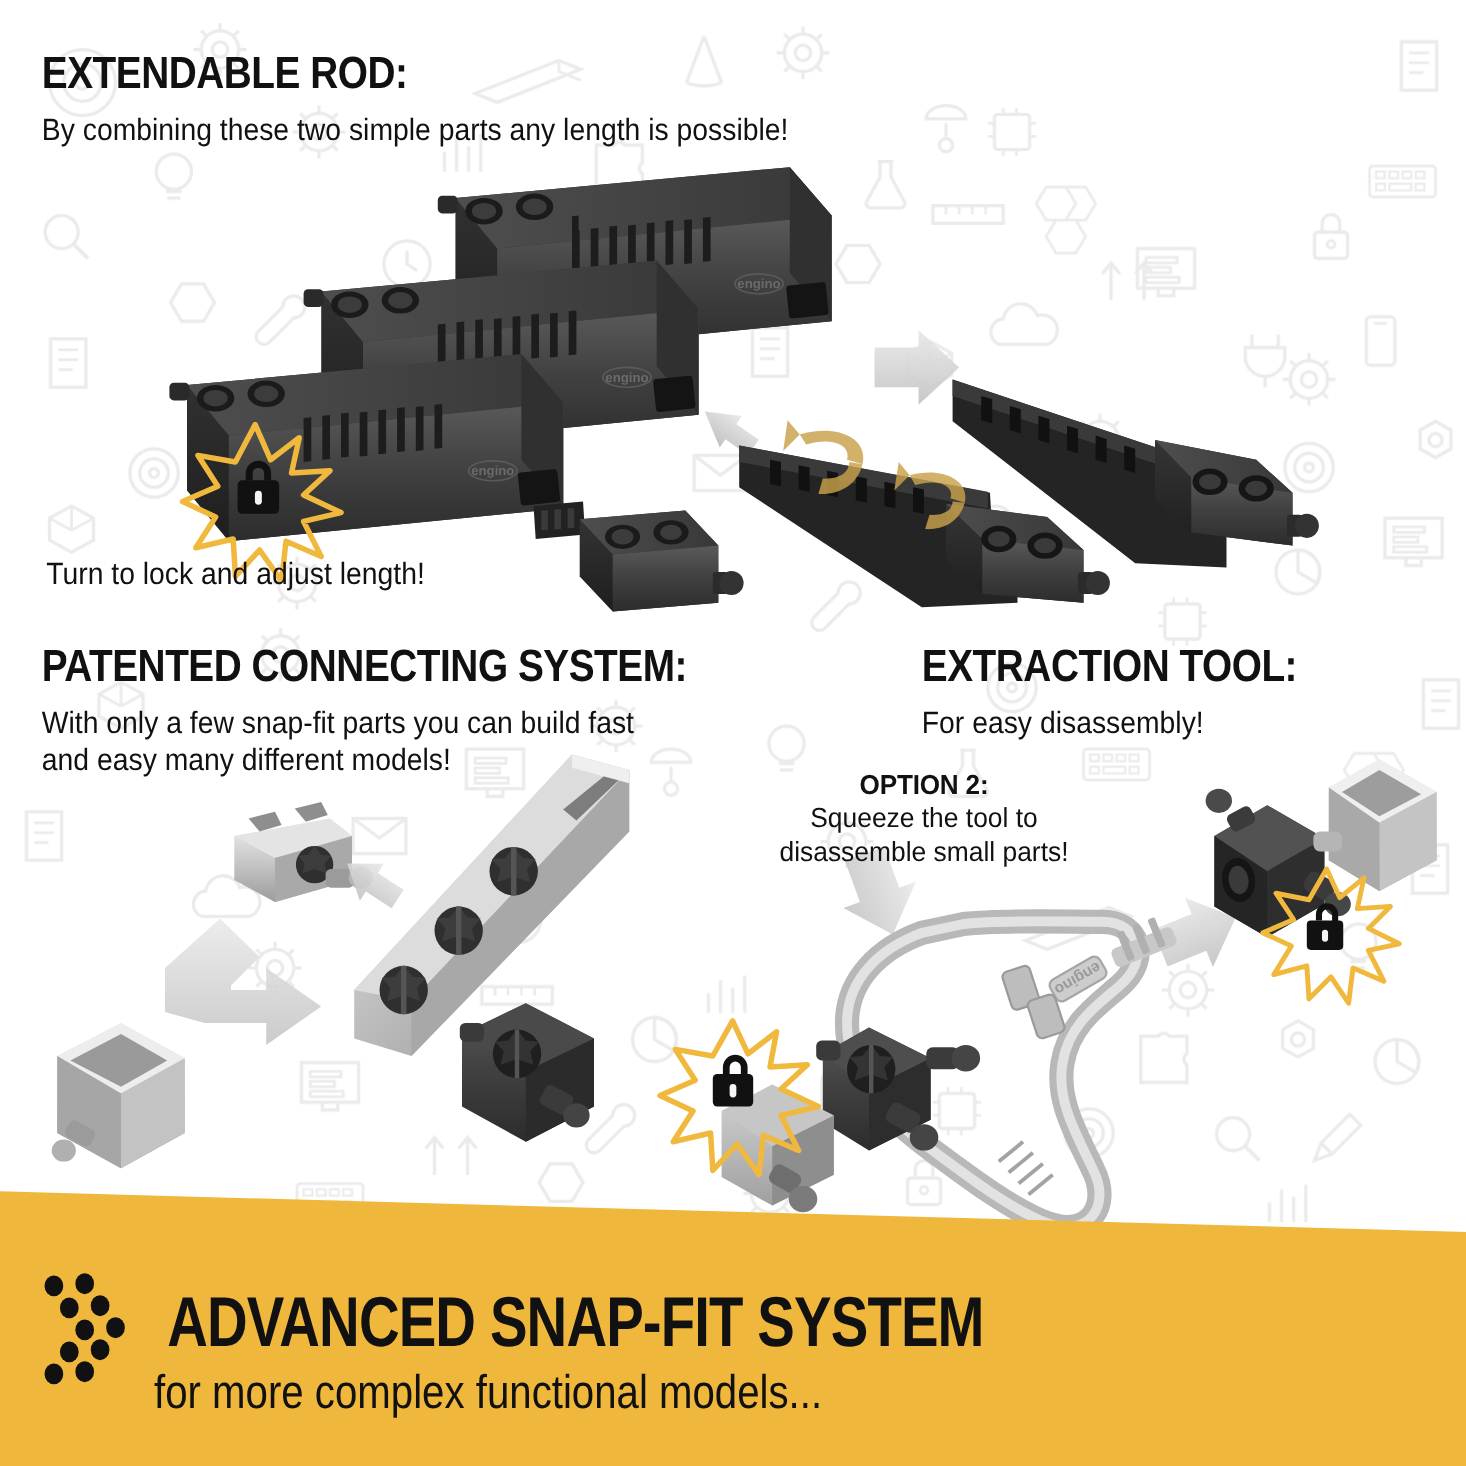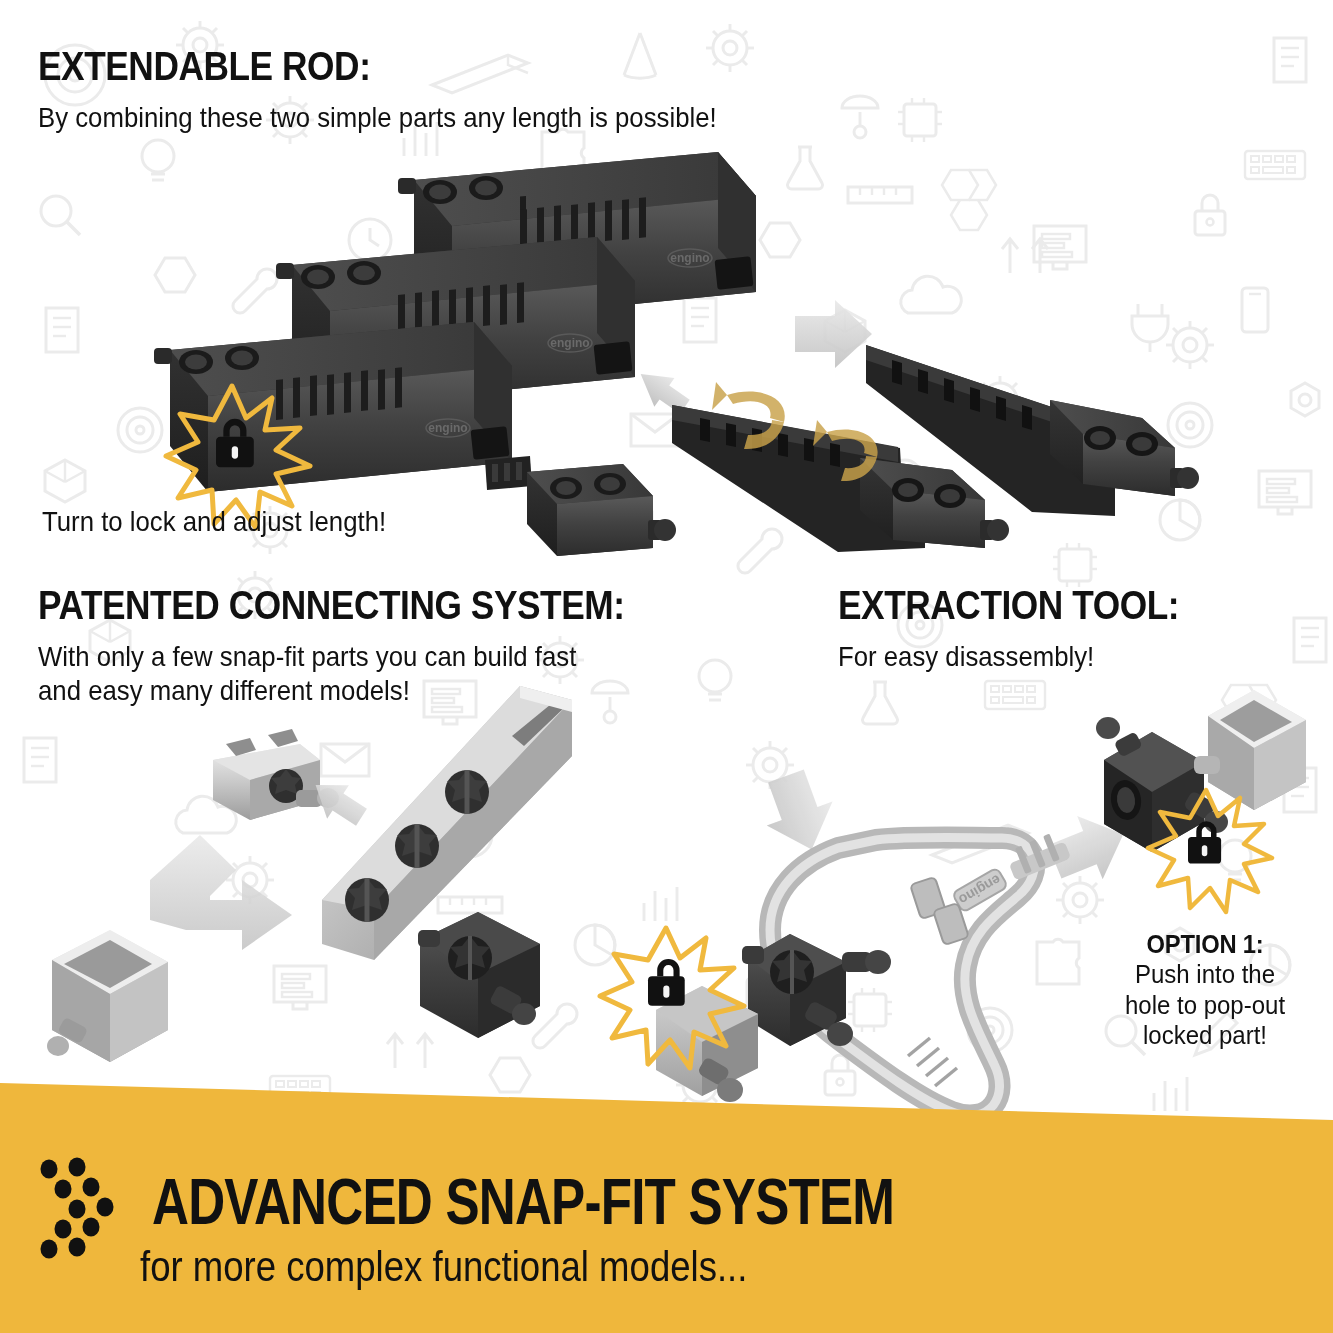--- a/index.html
+++ b/index.html
@@ -761,29 +761,28 @@
 
   <div class="txt h1" id="t-patent-title">PATENTED CONNECTING SYSTEM:</div>
   <div class="txt sub" id="t-patent-sub">
     <span>With only a few snap-fit parts you can build fast</span><br>
     <span>and easy many different models!</span>
   </div>
 
   <div class="txt h1" id="t-extract-title">EXTRACTION TOOL:</div>
   <div class="txt sub" id="t-extract-sub">For easy disassembly!</div>
 
-
-  <div class="txt" id="t-opt1">
-    <div class="opt-h">OPTION 1:</div>
+  <div class="txt" id="t-opt2">
+    <div class="opt-h">OPTION 2:</div>
     <div class="opt-b">
-      <span>Push into the</span><br>
-      <span>hole to pop-out</span><br>
-      <span>locked part!</span>
+      <span>Squeeze the tool to</span><br>
+      <span>disassemble small parts!</span>
     </div>
   </div>
+
 
   <div class="banner">
     <svg viewBox="0 0 1333 273" xmlns="http://www.w3.org/2000/svg" width="1333" height="273">
       <polygon points="0,23 1333,60 1333,273 0,273" fill="#EFB73C"></polygon>
     </svg>
     <div class="banner-content">
       <svg id="logo-dots" viewBox="0 0 110 110" xmlns="http://www.w3.org/2000/svg">
         <g fill="#111111">
           <ellipse cx="13" cy="13" rx="8.5" ry="9.5"></ellipse>
           <ellipse cx="41" cy="11" rx="8.5" ry="9.5"></ellipse>

